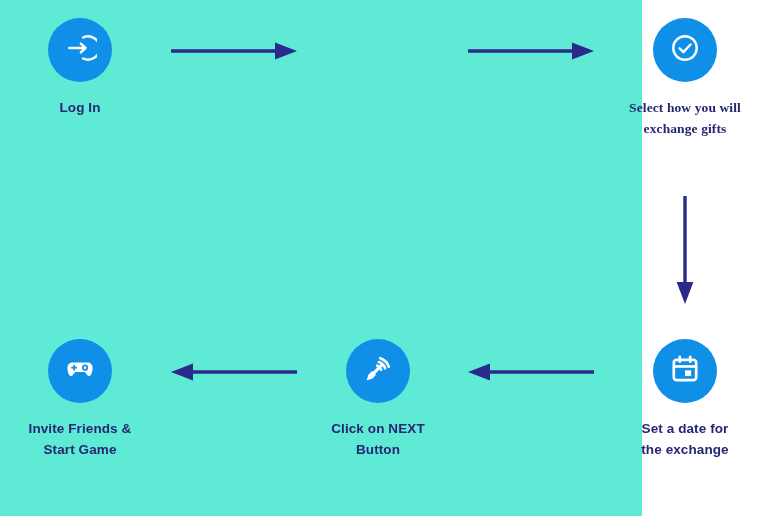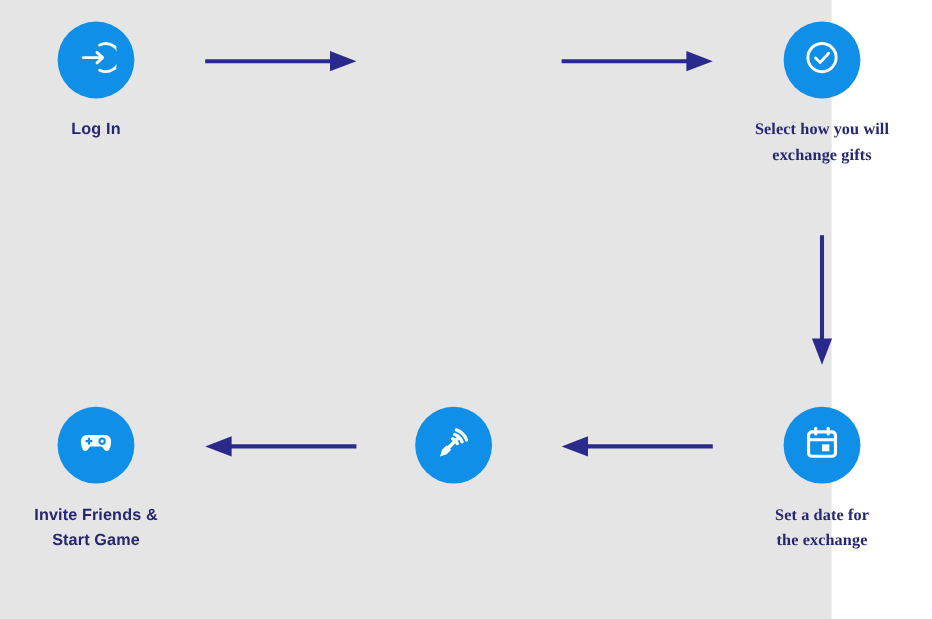--- a/index.html
+++ b/index.html
@@ -8,23 +8,23 @@
     background: #ffffff;
   }
   body {
     width: 777px;
     height: 516px;
     font-family: "Liberation Sans", sans-serif;
     overflow: hidden;
   }
   #flowchart {
     position: relative;
-    width: 693px;
+    width: 642px;
     height: 516px;
-    background: #e5e5e5;
+    background: #5eead4;
   }
 
   
   .node {
     position: absolute;
     width: 180px;
     margin-left: -90px;      
     text-align: center;
   }
   .node-circle {
@@ -91,36 +91,38 @@
       <span>
         <svg width="32" height="32" viewBox="0 0 24 24" fill="none">
           <rect x="3.6" y="5.2" width="16.8" height="15.2" rx="2.1" stroke="#ffffff" stroke-width="2.0"></rect>
           <path d="M3.6 10.1h16.8" stroke="#ffffff" stroke-width="2.0"></path>
           <path d="M8.1 2.9v3.6" stroke="#ffffff" stroke-width="2.0" stroke-linecap="round"></path>
           <path d="M15.9 2.9v3.6" stroke="#ffffff" stroke-width="2.0" stroke-linecap="round"></path>
           <rect x="12.0" y="13.0" width="4.6" height="4.3" fill="#ffffff"></rect>
         </svg>
       </span>
     </div>
-    <div class="node-label" style="color:#262673;font-family:Liberation Serif, serif;">Set a date for
+    <div class="node-label" style="color:#262673;">Set a date for
 the exchange</div>
   </div>
 
   <div class="node" style="left:378px; top:339px;">
     <div class="node-circle" style="background:#0F8FE8;">
       <span>
         <svg width="34" height="34" viewBox="0 0 24 24" fill="none">
           <path d="M5.2 16.1 4.0 20.0 7.9 18.8 10.6 16.1 7.9 13.4 Z" fill="#ffffff"></path>
           <path d="M9.0 14.9 14.6 9.3" stroke="#ffffff" stroke-width="2.1" stroke-linecap="round"></path>
           <path d="M14.2 12.5a4.6 4.6 0 0 0-2.8-2.8" stroke="#ffffff" stroke-width="1.9" stroke-linecap="round"></path>
           <path d="M17.0 11.5a7.1 7.1 0 0 0-4.4-4.4" stroke="#ffffff" stroke-width="1.9" stroke-linecap="round"></path>
           <path d="M19.6 10.4a9.6 9.6 0 0 0-6.0-6.0" stroke="#ffffff" stroke-width="1.9" stroke-linecap="round"></path>
         </svg>
       </span>
     </div>
+    <div class="node-label" style="color:#262673;">Click on NEXT
+Button</div>
   </div>
 
   <div class="node" style="left:80px; top:339px;">
     <div class="node-circle" style="background:#0F8FE8;">
       <span>
         <svg width="34" height="34" viewBox="0 0 24 24">
           <path d="M6.6 7.4h10.8a3.5 3.5 0 0 1 3.5 3.5c0 2.0-.45 3.9-1.25 5.25-.55.95-1.95 1.0-2.6.15l-1.6-2.1H8.55l-1.6 2.1c-.65.85-2.05.8-2.6-.15C3.55 14.8 3.1 12.9 3.1 10.9A3.5 3.5 0 0 1 6.6 7.4Z" fill="#ffffff"></path>
           <path d="M7.85 9.55v3.0M6.35 11.05h3.0" stroke="#0F8FE8" stroke-width="1.25" stroke-linecap="round"></path>
           <circle cx="15.6" cy="11.05" r="1.55" fill="none" stroke="#0F8FE8" stroke-width="1.25"></circle>
         </svg>

